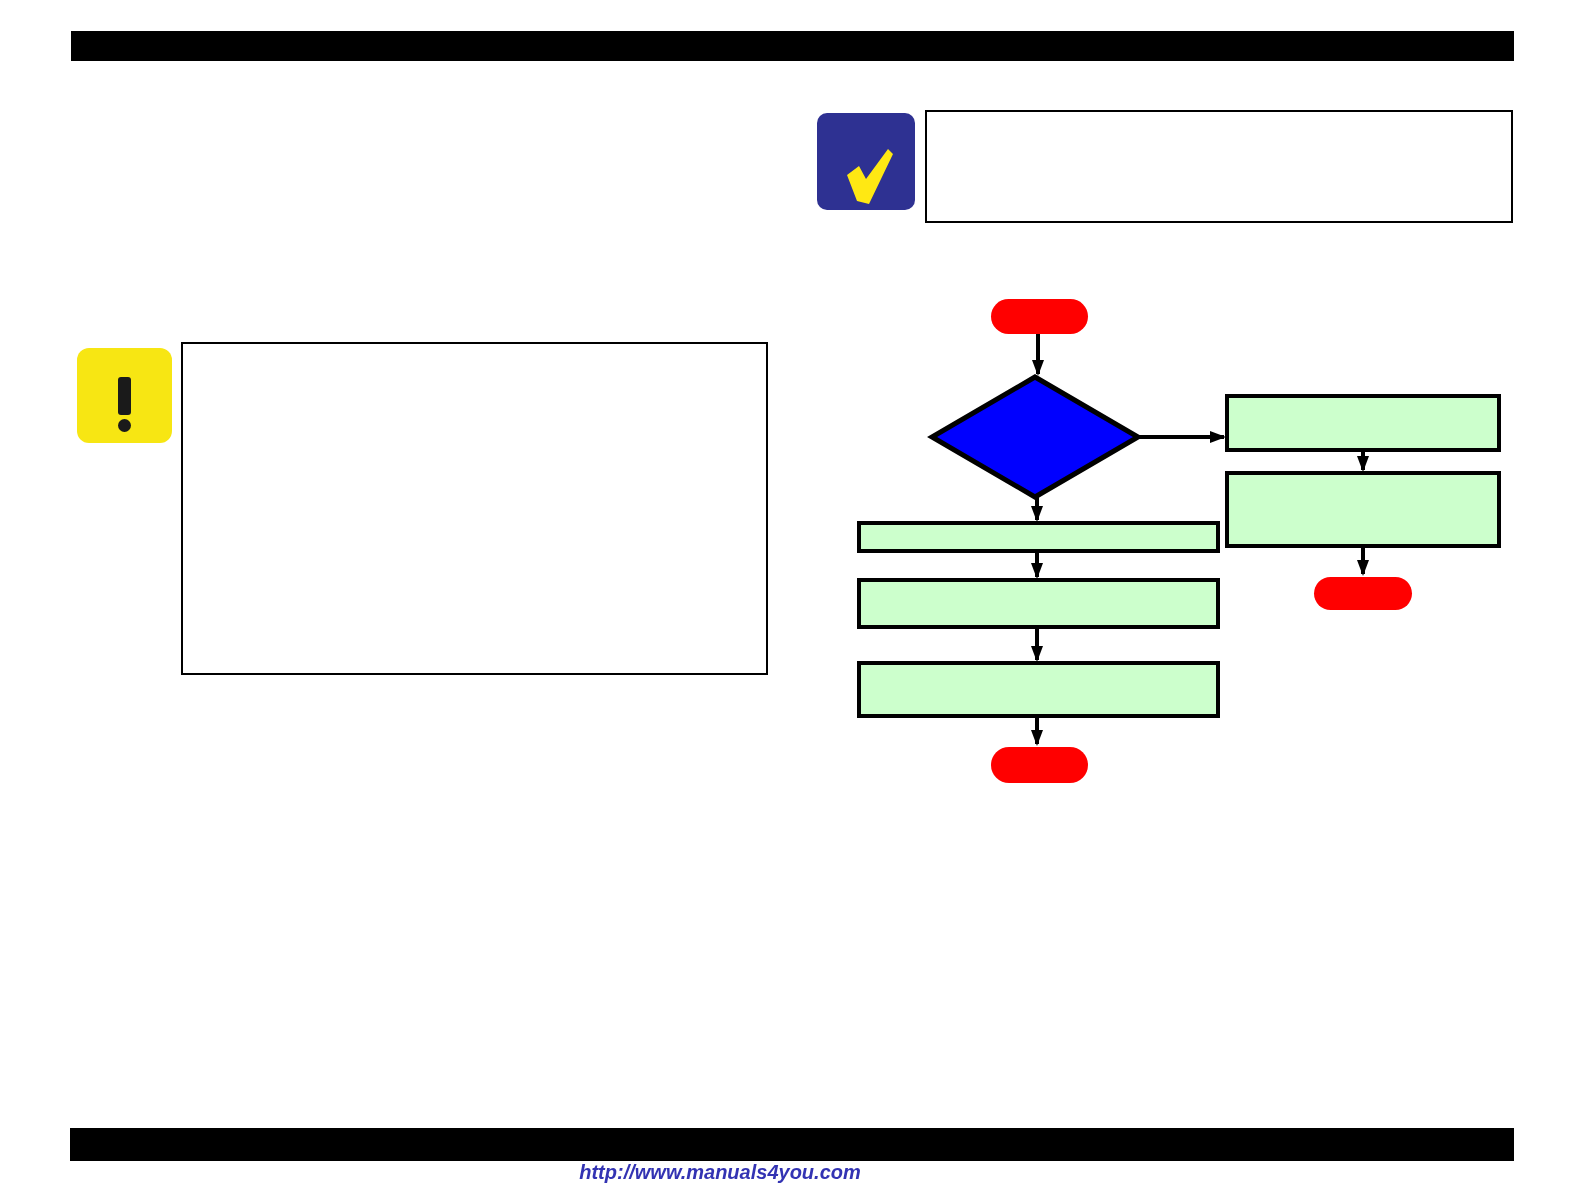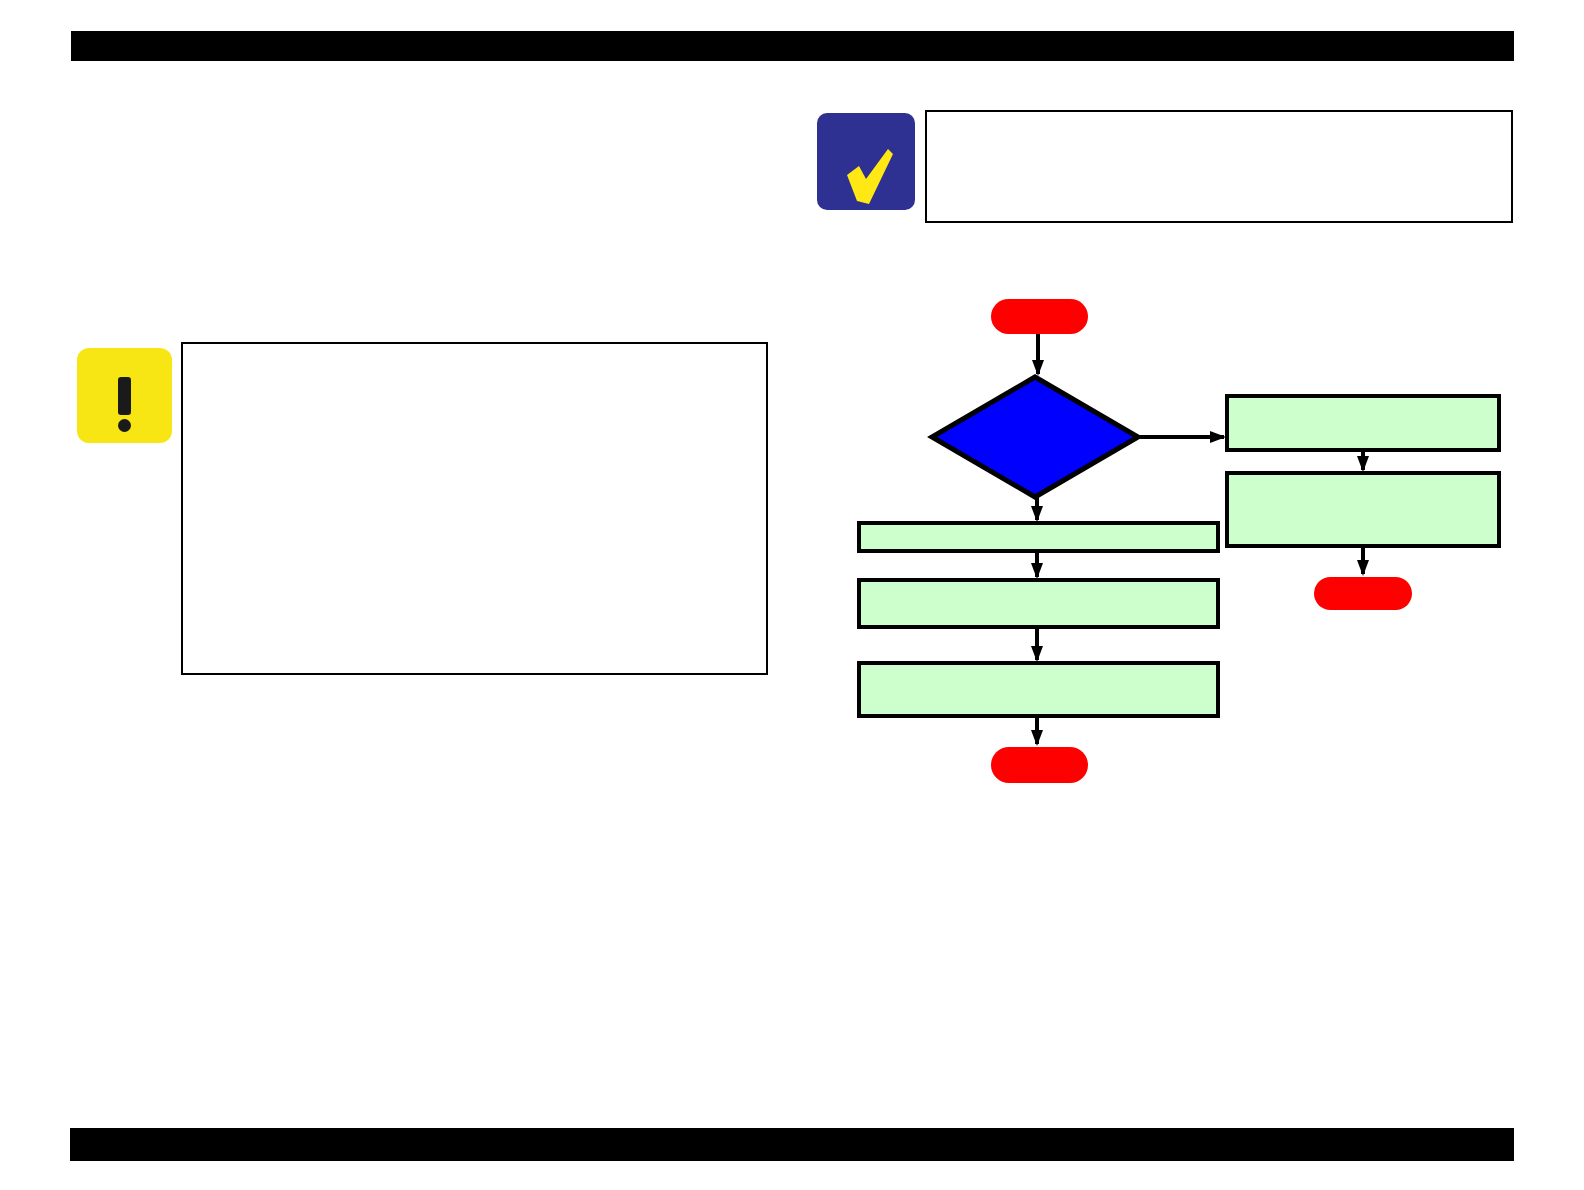--- a/index.html
+++ b/index.html
@@ -102,14 +102,15 @@
     <rect x="1227" y="473" width="272" height="73" fill="#CCFFCC" stroke="#000000" stroke-width="4"></rect>
     <rect x="1314" y="577" width="98" height="33" rx="16.5" ry="16.5" fill="#FF0000"></rect>
     <rect x="859" y="523" width="359" height="28" fill="#CCFFCC" stroke="#000000" stroke-width="4"></rect>
     <rect x="859" y="580" width="359" height="47" fill="#CCFFCC" stroke="#000000" stroke-width="4"></rect>
     <rect x="859" y="663" width="359" height="53" fill="#CCFFCC" stroke="#000000" stroke-width="4"></rect>
     <rect x="991" y="747" width="97" height="36" rx="18" ry="18" fill="#FF0000"></rect>
   </svg>
 
   <div class="abs bottombar"></div>
 
+  <div class="abs footer-url">http://www.manuals4you.com</div>
 
 </div>
 
 </body></html>

